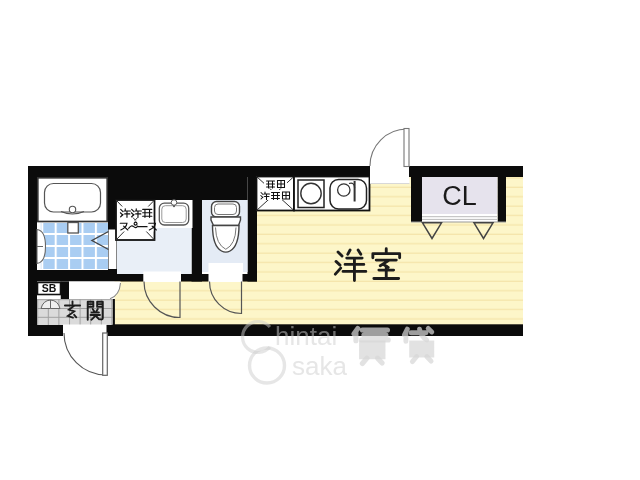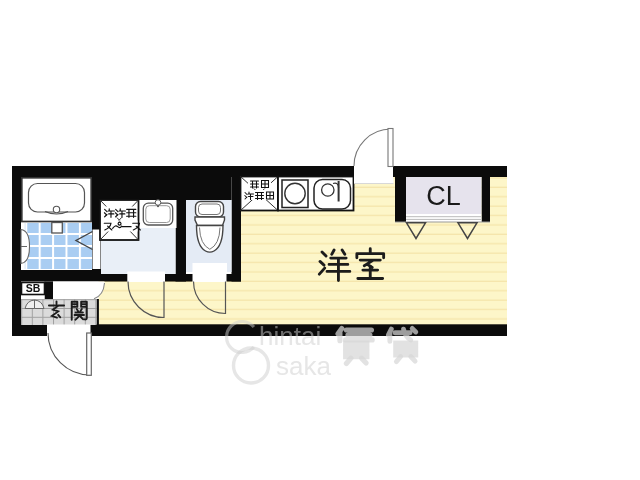--- a/index.html
+++ b/index.html
@@ -1,16 +1,16 @@
 <!DOCTYPE html>
 <html><head>
 <meta charset="utf-8">
 <style>
 html,body{margin:0;padding:0;background:#fff;}
-#stage{position:relative;width:507px;height:480px;overflow:hidden;font-family:"Liberation Sans",sans-serif;}
+#stage{position:relative;width:507px;height:480px;overflow:hidden;font-family:"Liberation Sans",sans-serif;padding-left:16px;}
 </style>
 </head>
 <body>
 <div id="stage">
 <svg width="640" height="480" viewBox="0 0 640 480" xmlns="http://www.w3.org/2000/svg">
 <defs>
 <pattern id="ys" width="12" height="9.4" patternUnits="userSpaceOnUse">
   <rect width="12" height="9.4" fill="#fdf6c9"></rect>
   <rect y="8.1" width="12" height="1.3" fill="#f5e5ab"></rect>
 </pattern>

